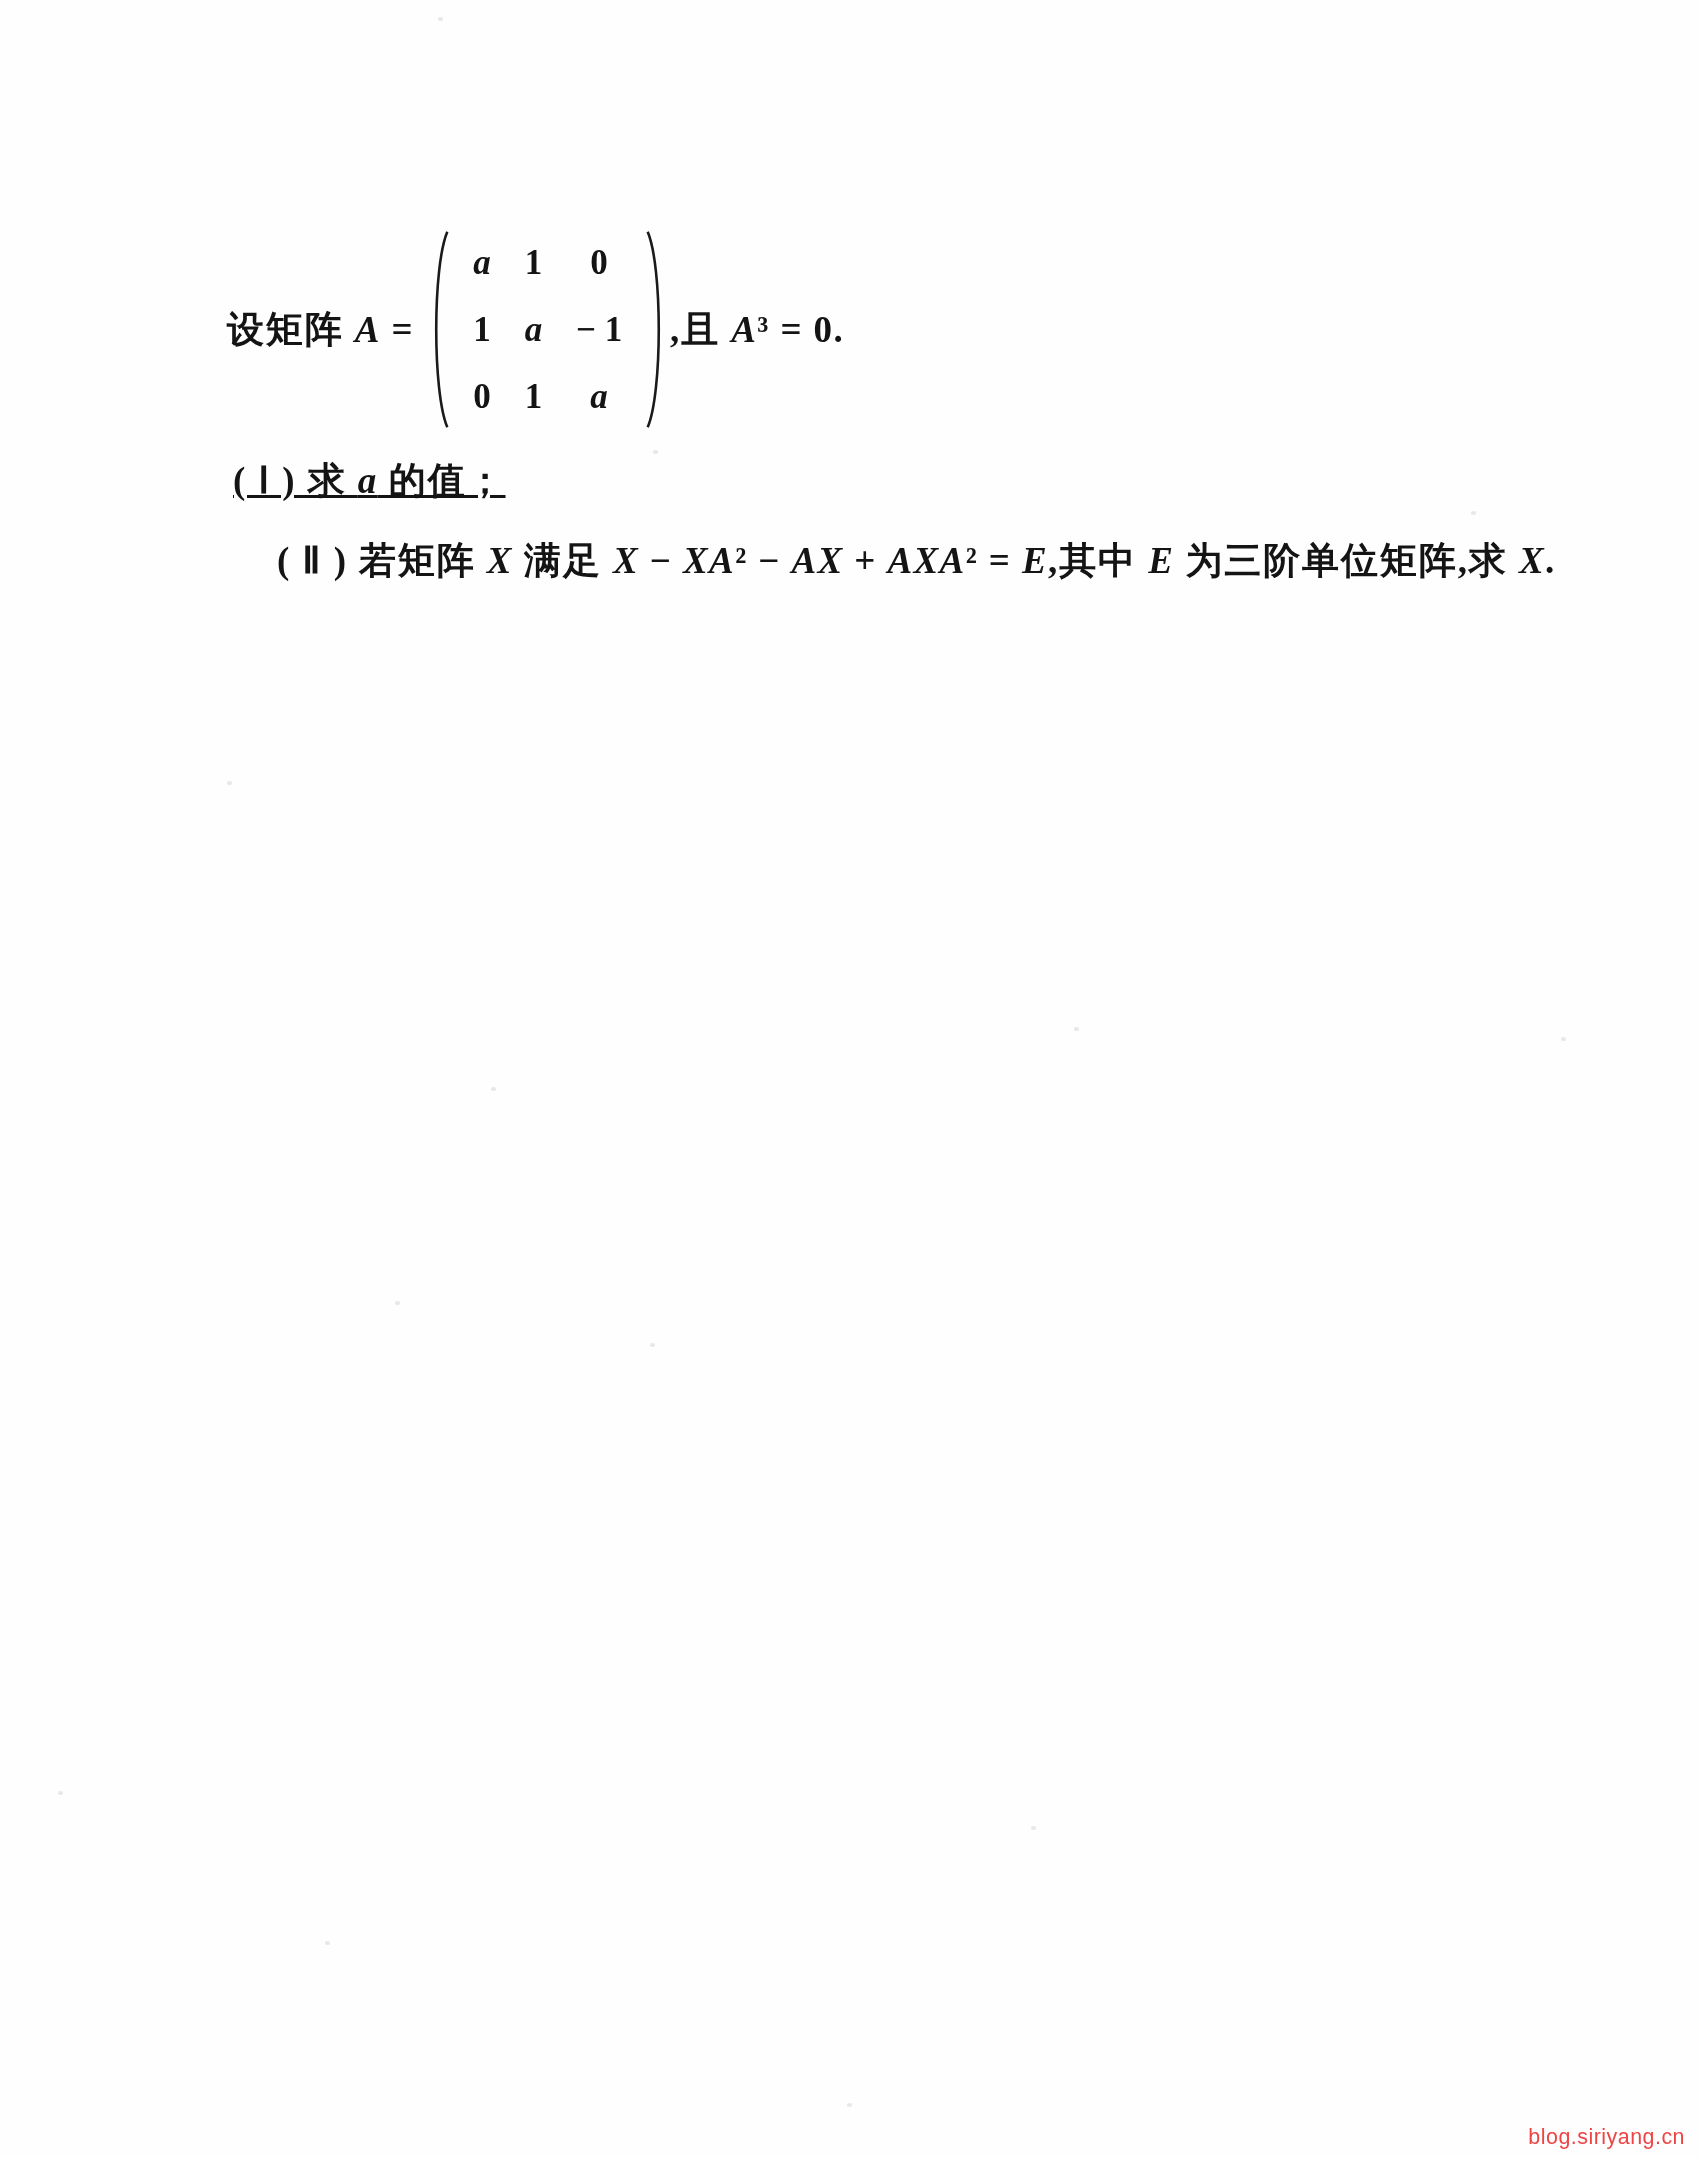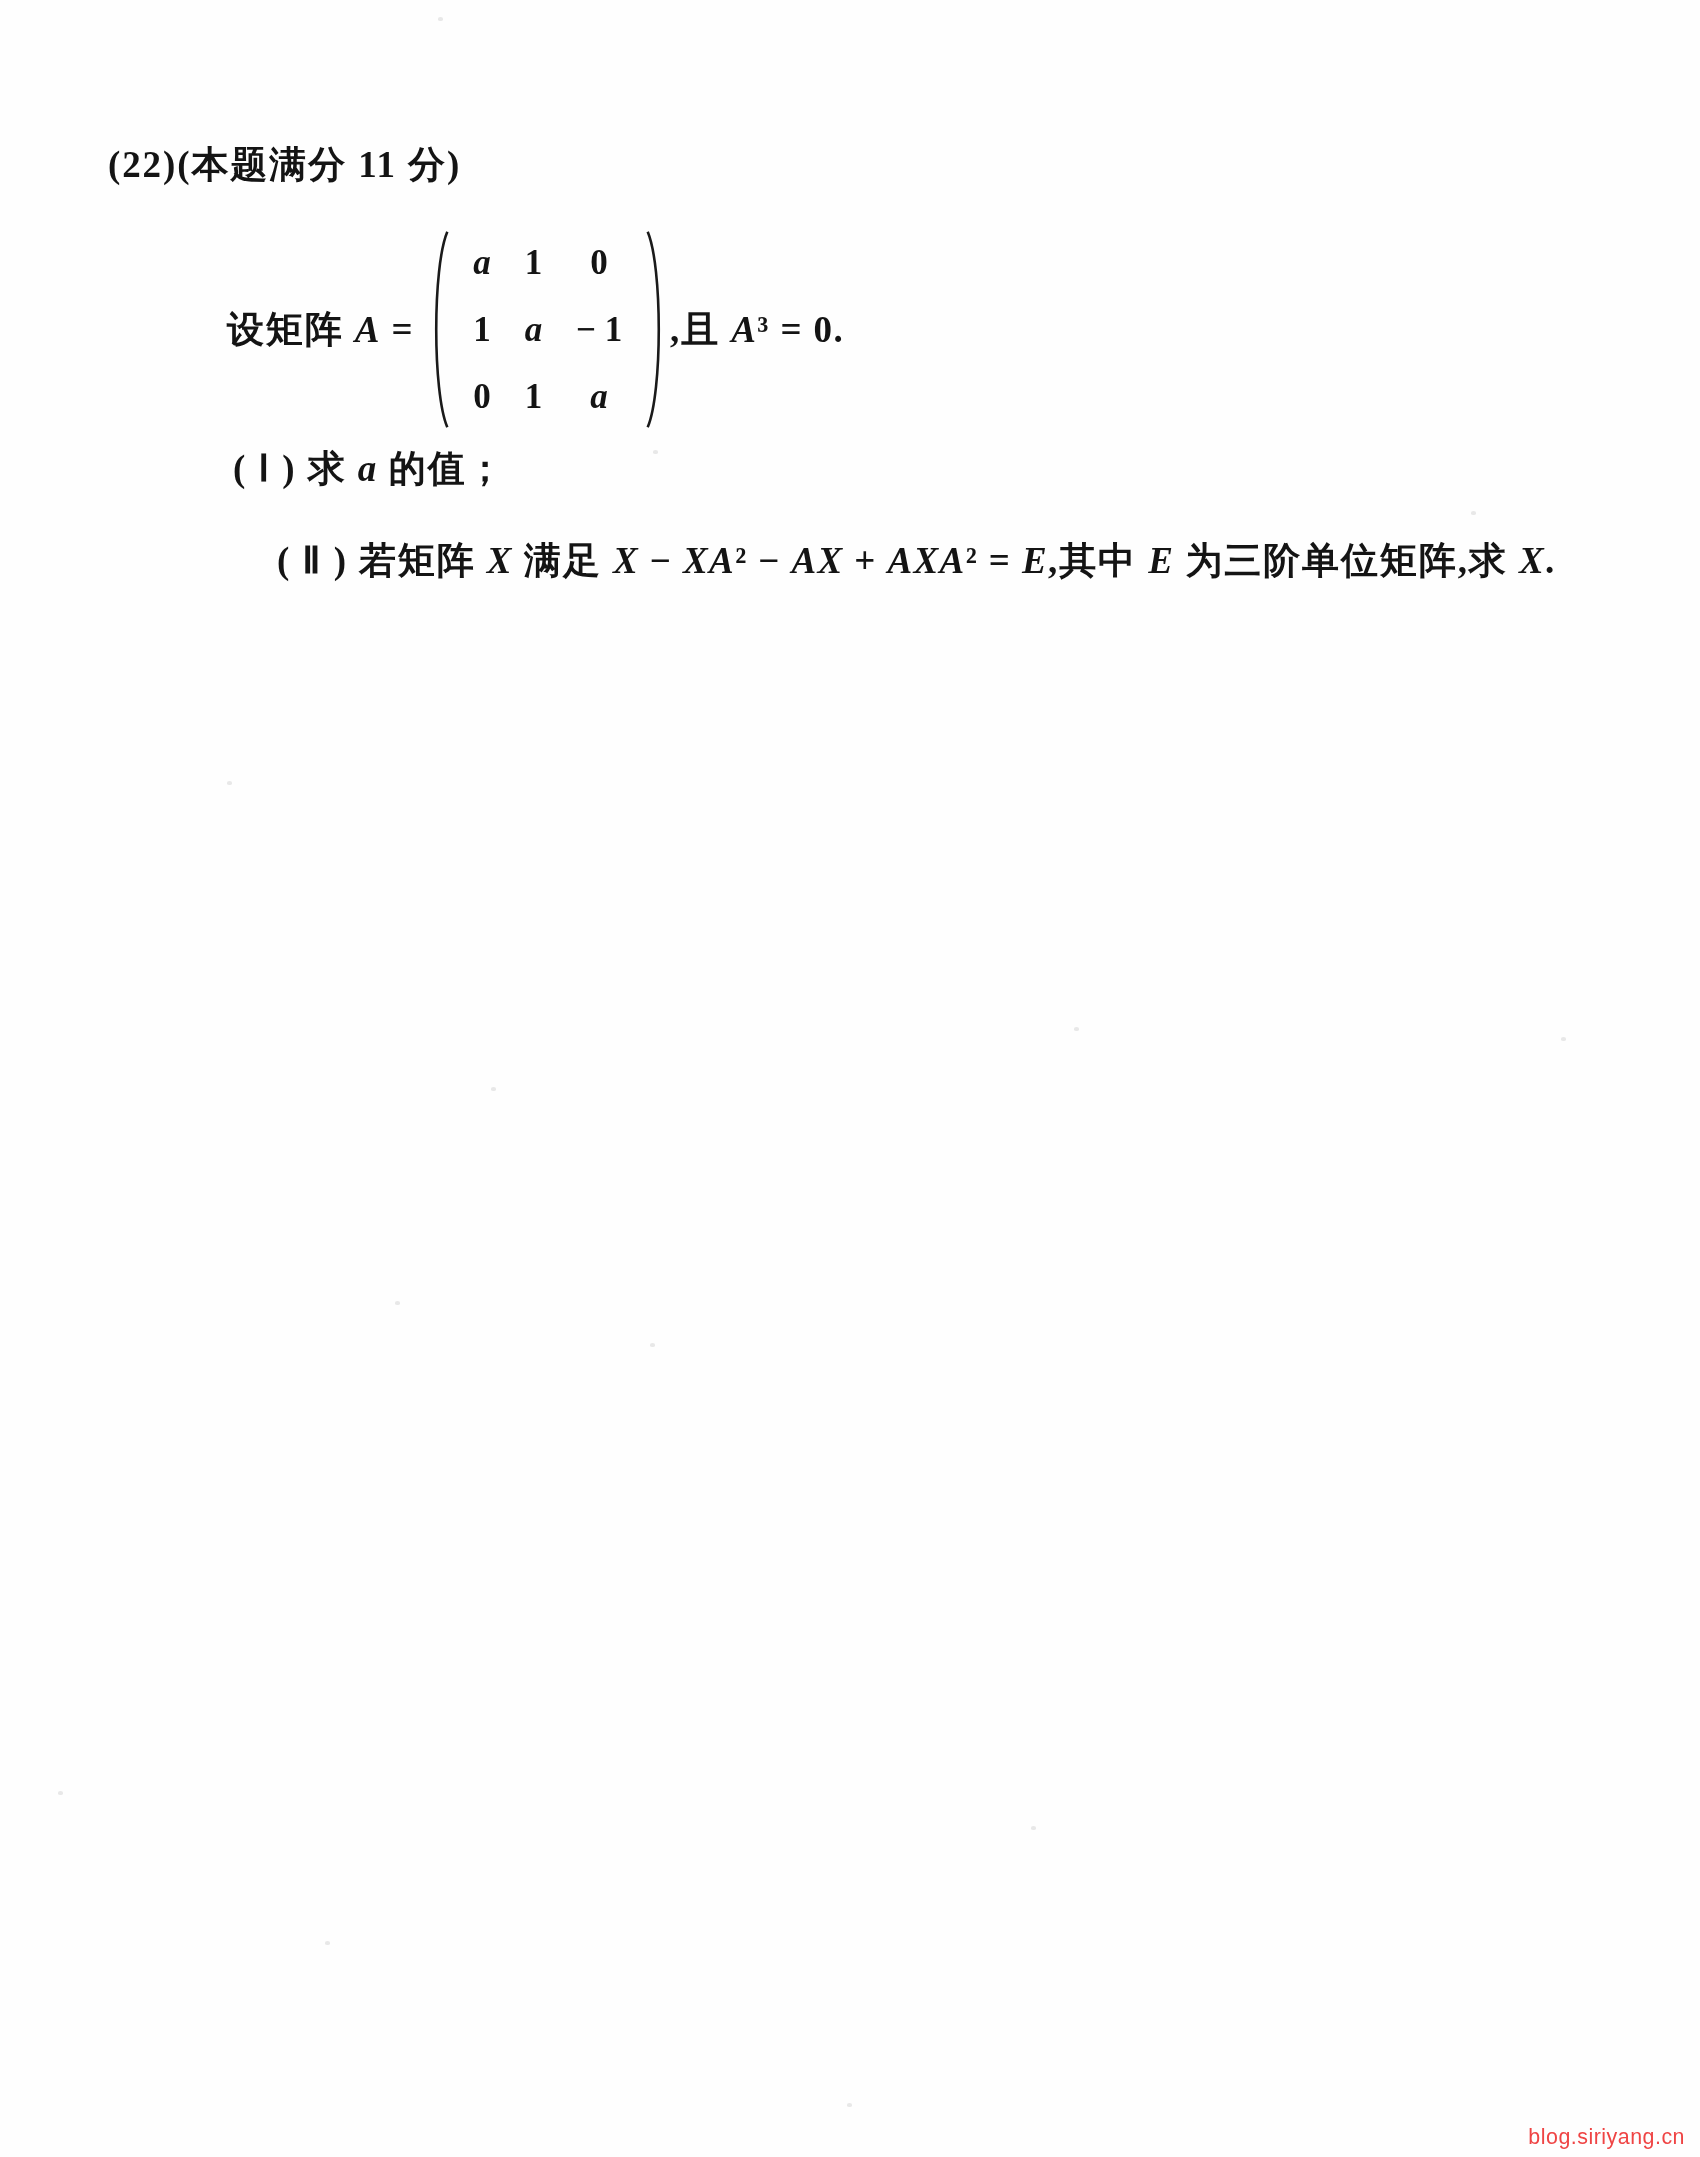--- a/index.html
+++ b/index.html
@@ -65,21 +65,21 @@
     grid-auto-rows: 67px;
     align-items: center;
     justify-items: center;
     padding: 0 7.5px;
     font-size: 35px;
     font-weight: 700;
   }
   .matrix-cell { font-style: normal; }
   .matrix-cell.var { font-style: italic; }
   .paren-svg { display: block; }
-  .q1-line { left: 233px; top: 448px; }
+  .q1-line { left: 233px; top: 460px; text-decoration: underline; }
   .q2-line { left: 233px; top: 540px; margin-left: 44px; }
   .watermark {
     position: absolute;
     right: 15px;
     bottom: 7.5px;
     font-family: "Liberation Sans", sans-serif;
     font-size: 21.4px;
     color: #ef4444;
     letter-spacing: 0.5px;
   }
@@ -90,21 +90,20 @@
     border-radius: 50%;
     background: #9a9a9a;
     opacity: 0.22;
   }
 </style>
 </head>
 <body>
 
 <div class="page">
 
-  <div class="line title-line"><span class="seg seg-cn">(22)(本题满分 11 分)</span></div>
 
   <div class="matrix-line">
     <span class="seg-group"><span class="seg seg-cn">设矩阵 </span><span class="seg seg-math">A</span><span class="seg seg-up"> = </span></span>
 
     <span class="matrix-wrap">
       <svg class="paren-svg" width="24" height="205" viewBox="0 0 26 220">
         <path d="M22 4 C 6 42, 6 178, 22 216" stroke="#1a1a1a" stroke-width="2.8" fill="none"></path>
       </svg>
       <span class="matrix-grid">
         <span class="matrix-cell var">a</span>

